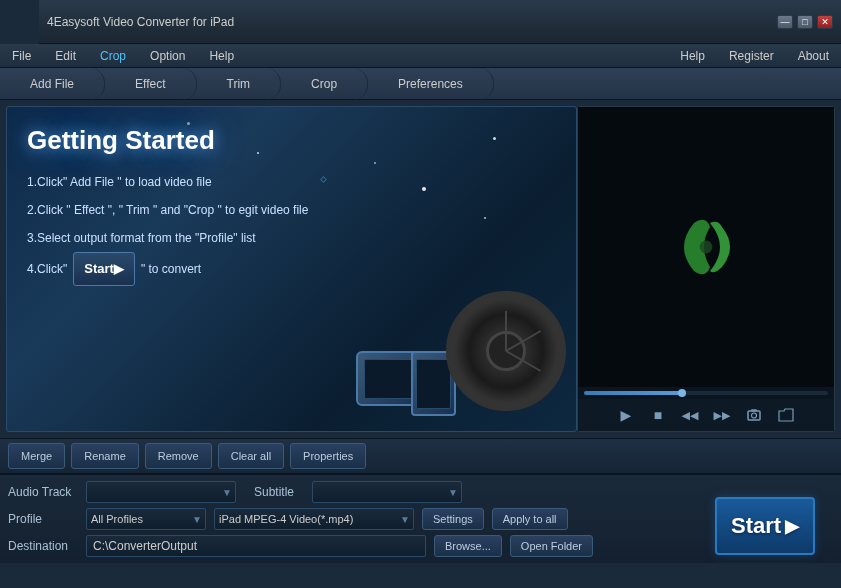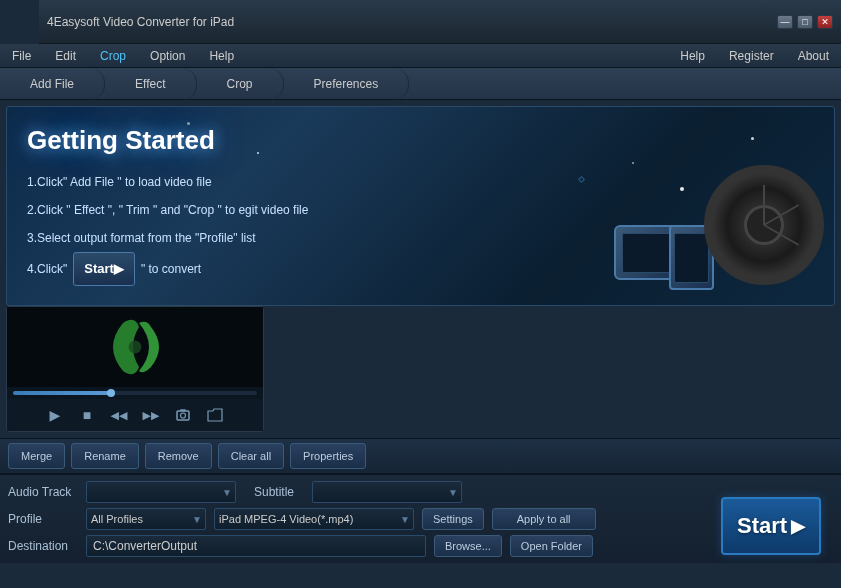--- a/index.html
+++ b/index.html
@@ -93,21 +93,20 @@
       border-radius: 15px;
     }
 
     
     #main-content {
       display: flex;
       height: 338px;
       background: #1a2a3a;
       gap: 0;
       padding: 6px;
-      flex-direction: column;
     }
 
     
     #left-panel {
       flex: 1;
       background: linear-gradient(135deg, #0d2a4a 0%, #1a3a5a 30%, #0a1e30 70%, #0d2840 100%);
       border: 1px solid #2a4a6a;
       border-radius: 3px;
       position: relative;
       overflow: hidden;
@@ -311,21 +310,21 @@
       padding: 3px 10px;
       cursor: pointer;
       height: 22px;
       display: flex;
       align-items: center;
     }
 
     
     #start-button-container {
       position: absolute;
-      right: 20px;
+      right: 26px;
       bottom: 8px;
       width: 100px;
       height: 58px;
     }
     #start-button {
       width: 100px;
       height: 58px;
       background: linear-gradient(to bottom, #1a5a9a, #0d3a6a);
       border: 2px solid #2a7ac0;
       border-radius: 4px;
@@ -365,21 +364,21 @@
       position: relative;
     }
 
     
     .apply-btn {
       background: linear-gradient(to bottom, #2a4060, #1a2f48);
       border: 1px solid #3a5a7a;
       border-radius: 3px;
       color: #bcd;
       font-size: 11px;
-      padding: 3px 24px;
+      padding: 3px 10px;
       cursor: pointer;
       height: 22px;
       display: flex;
       align-items: center;
     }
   </style>
 </head>
 <body>
 
 <div id="app" style="position:relative; width:841px; height:588px; overflow:hidden;">
@@ -404,20 +403,21 @@
     <div id="menu-right">
       <span class="menu-item">Help</span>
       <span class="menu-item">Register</span>
       <span class="menu-item">About</span>
     </div>
   </div>
 
   <div id="toolbar">
     <div class="toolbar-btn">Add File</div>
     <div class="toolbar-btn">Effect</div>
+    <div class="toolbar-btn">Trim</div>
     <div class="toolbar-btn">Crop</div>
     <div class="toolbar-btn">Preferences</div>
   </div>
 
   <div id="main-content">
 
     <div id="left-panel">
 
       <div class="star" style="width:3px;height:3px;top:30px;right:80px;opacity:0.8;"></div>
       <div class="star" style="width:2px;height:2px;top:55px;right:200px;opacity:0.6;"></div>

